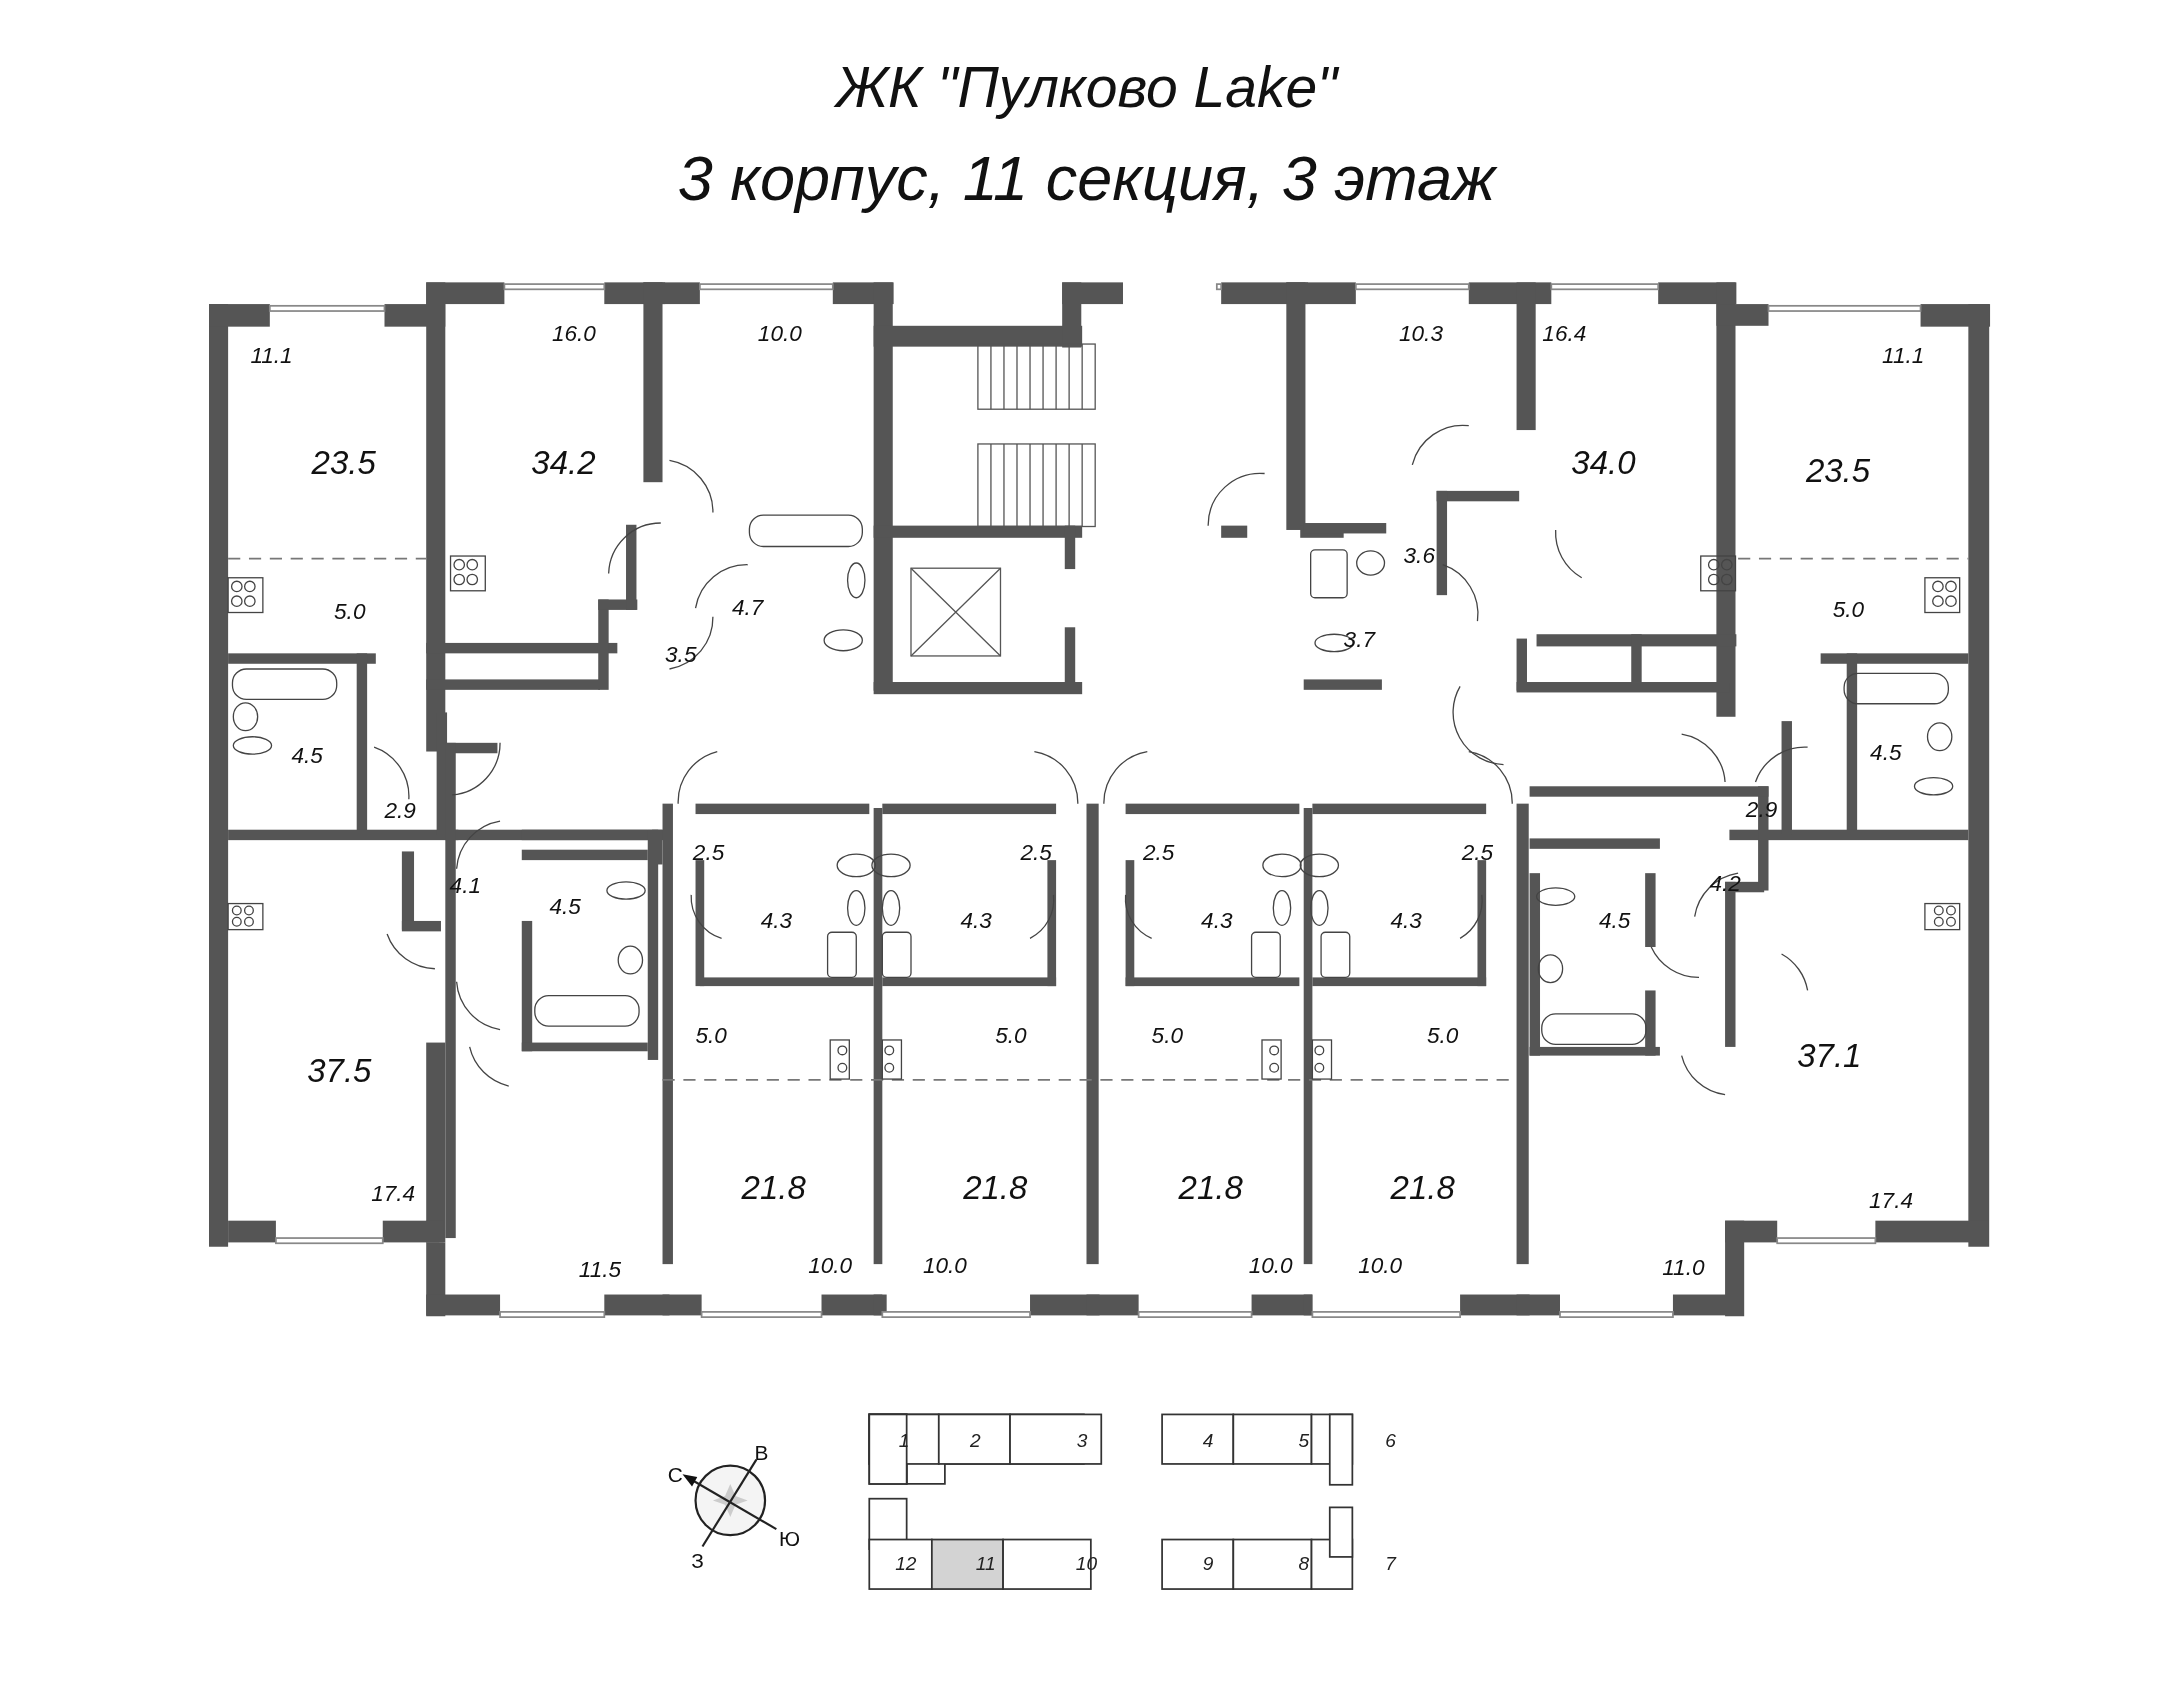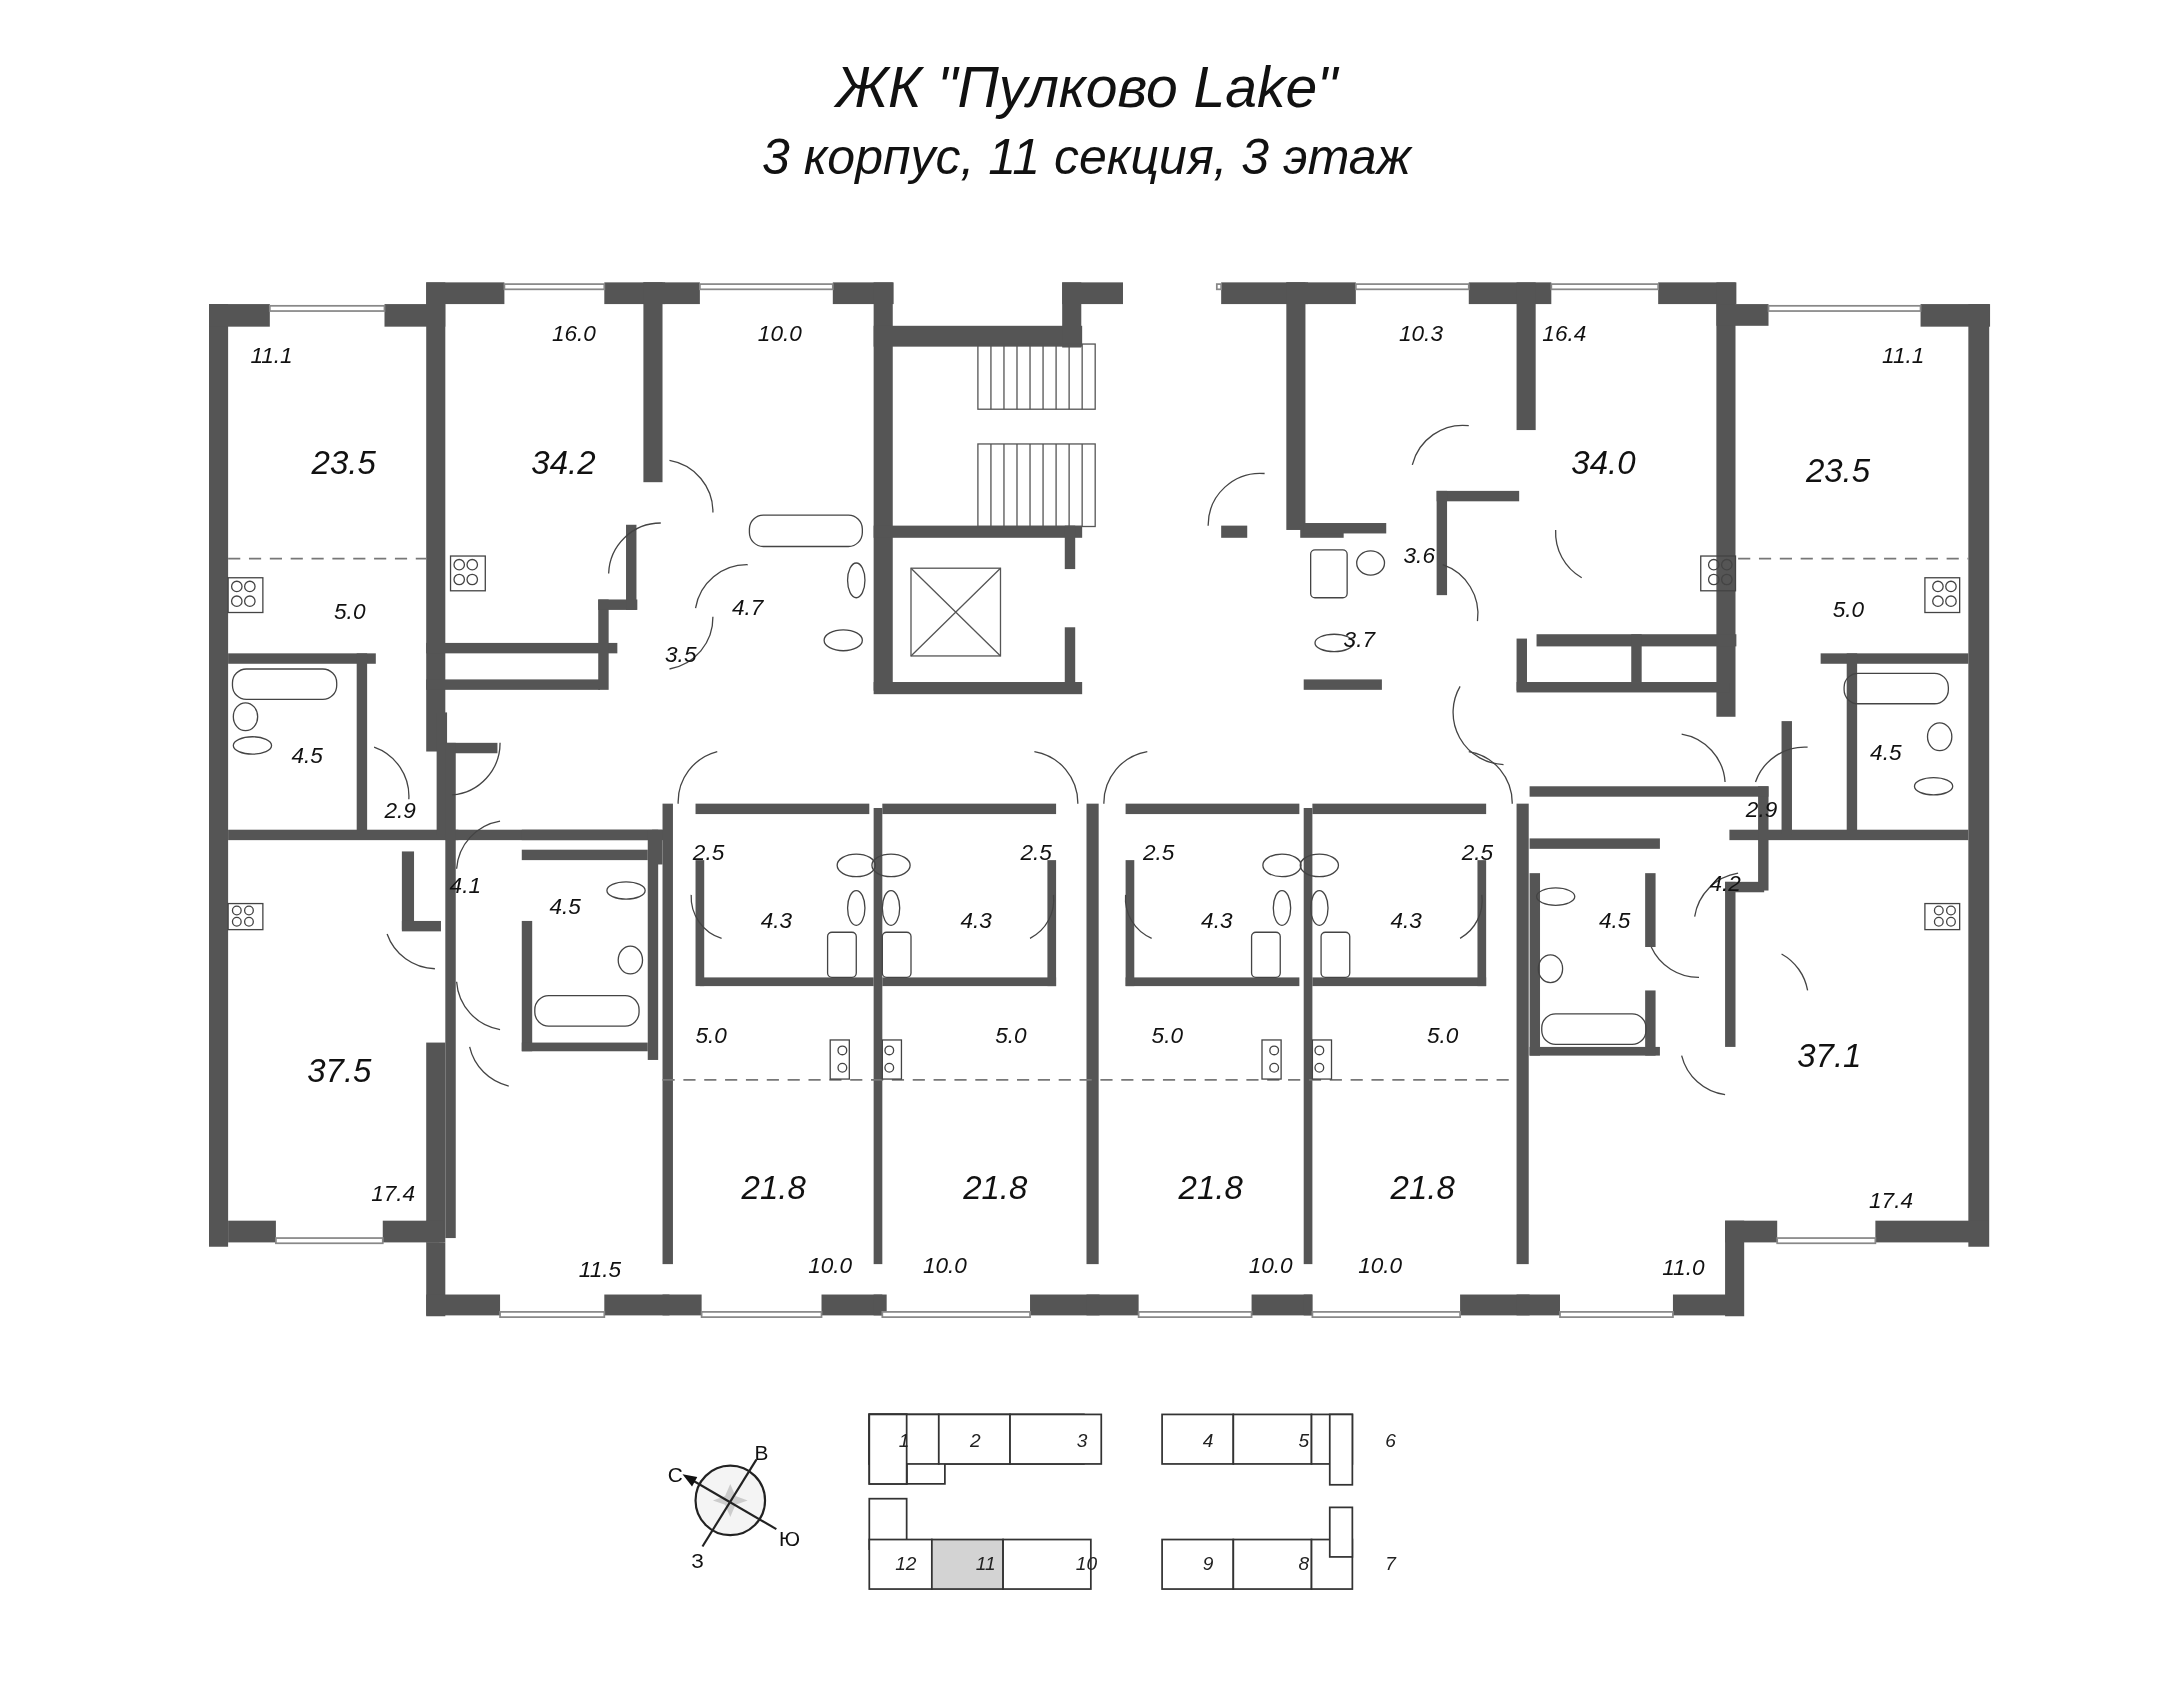--- a/index.html
+++ b/index.html
@@ -1,19 +1,19 @@
 <!DOCTYPE html>
 <html style="font-size:14px"><head>
 <meta charset="utf-8">
 <style>
   html, body { margin: 0; padding: 0; background: #ffffff; }
   body { width: 2173px; height: 1702px; position: relative; overflow: hidden; font-family: "Liberation Sans", sans-serif; }
   .title { position: absolute; left: 0; width: 2173px; text-align: center; font-style: italic; color: #111; }
   #t1 { top: 54px; font-size: 57px; }
-  #t2 { top: 128px; font-size: 50px; }
+  #t2 { top: 142px; font-size: 63px; }
   svg { position: absolute; left: 0; top: 0; }
   .lbl { font-family: "Liberation Sans", sans-serif; font-style: italic; fill: #111; }
   .big { font-size: 38px; }
   .sm { font-size: 26px; }
   .key-num { font-family: "Liberation Sans", sans-serif; font-style: italic; font-size: 22px; fill: #222; }
   .compass-lbl { font-family: "Liberation Sans", sans-serif; font-size: 24px; fill: #111; }
 </style>
 </head>
 <body>
 

